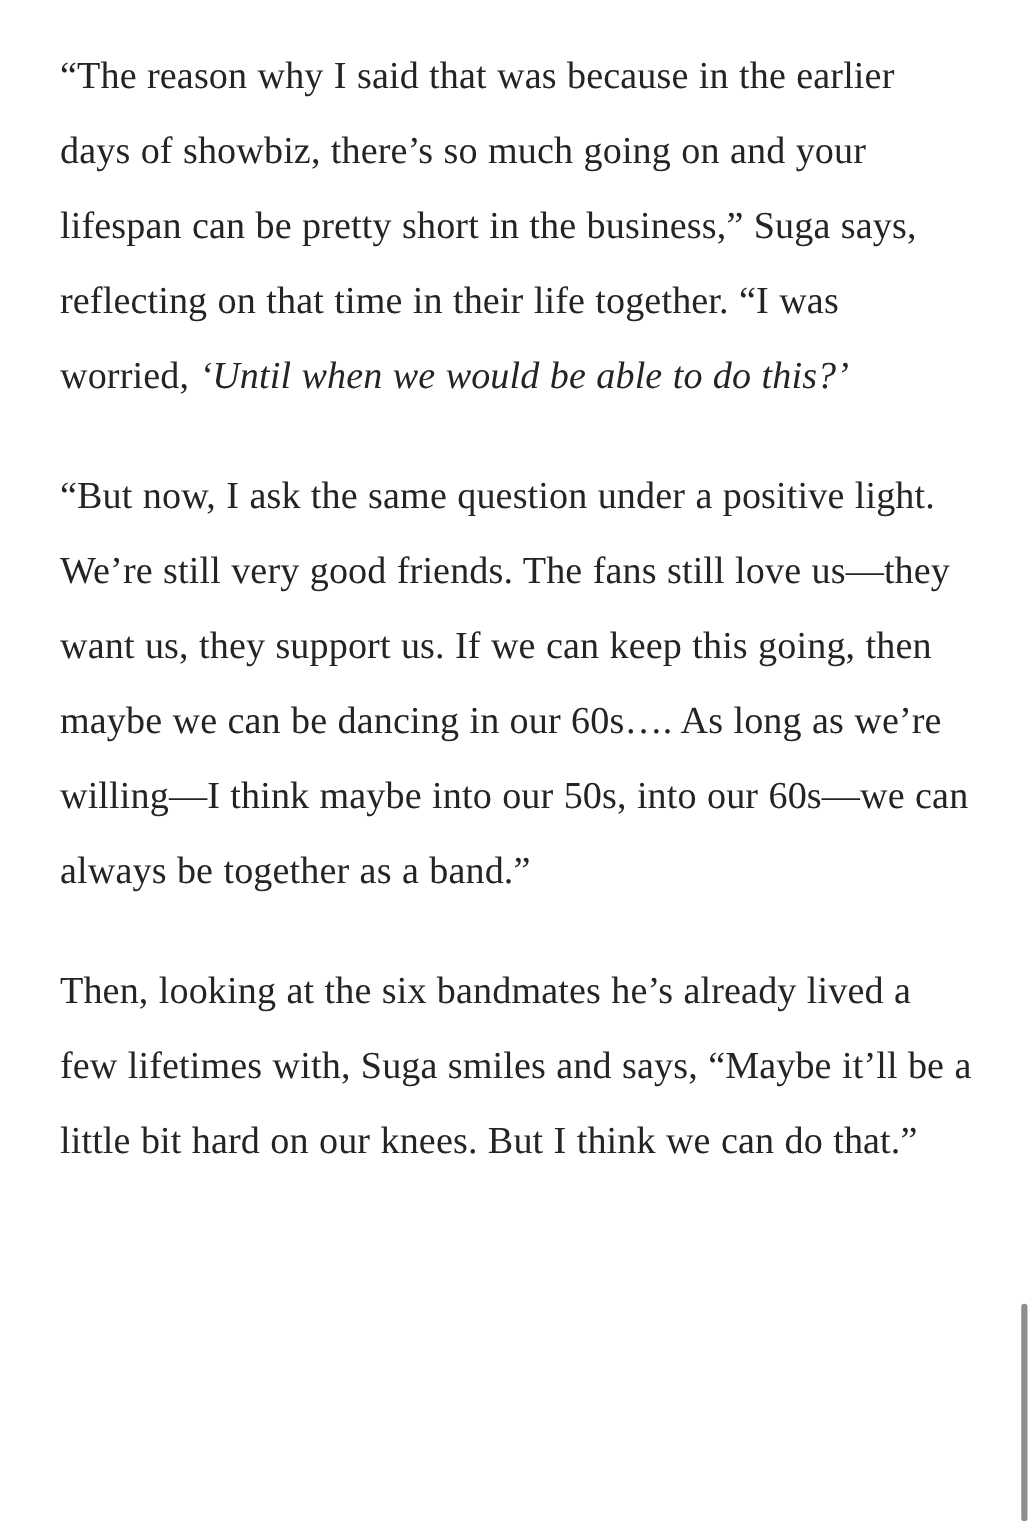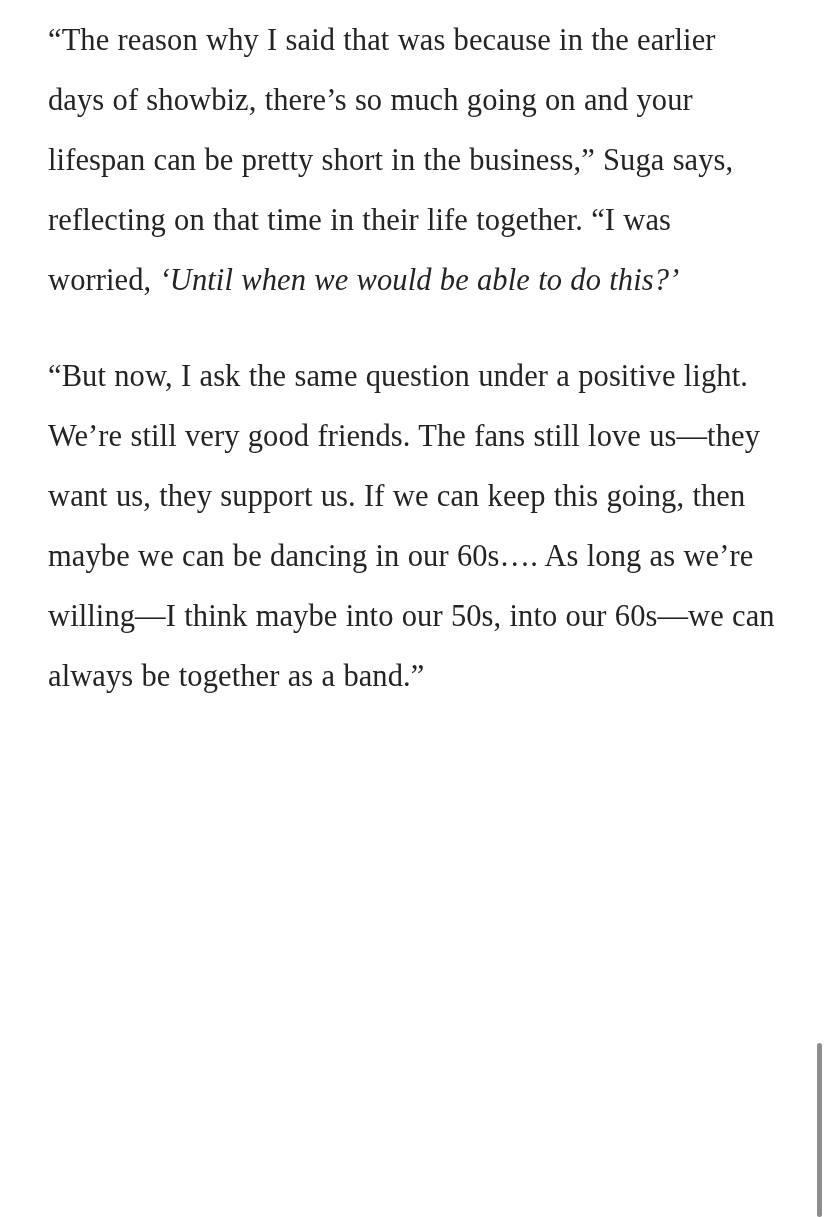--- a/index.html
+++ b/index.html
@@ -13,21 +13,21 @@
     position: relative;
     overflow: hidden;
     font-family: "Liberation Serif", "DejaVu Serif", serif;
     color: #1a1a1a;
   }
   .article {
     position: absolute;
     left: 48px;
     top: 0;
     width: 730px;
-    padding-top: 10px;
+    padding-top: 30px;
   }
   .para {
     font-size: 30.5px;
     line-height: 60px;
     letter-spacing: 0.1px;
     color: #242424;
     margin: 0 0 36px 0;
     text-align: left;
     word-spacing: 0.5px;
   }
@@ -58,16 +58,19 @@
 </head>
 <body>
 
 <div class="article">
   <p class="para">
     <span>“The reason why I said that was because in the earlier days of showbiz, there’s so much going on and your lifespan can be pretty short in the business,” Suga says, reflecting on that time in their life together. “I was worried, </span><em>‘Until when we would be able to do this?’</em>
   </p>
   <p class="para">
     <span>“But now, I ask the same question under a positive light. We’re still very good friends. The fans still love us—they want us, they support us. If we can keep this going, then maybe we can be dancing in our 60s…. As long as we’re willing—I think maybe into our 50s, into our 60s—we can always be together as a band.”</span>
   </p>
+  <p class="para">
+    <span>Then, looking at the six bandmates he’s already lived a few lifetimes with, Suga smiles and says, “Maybe it’ll be a little bit hard on our knees. But I think we can do that.”</span>
+  </p>
 </div>
 
 <div class="scrollbar-track"></div>
 <div class="scrollbar-thumb"></div>
 
 </body></html>

